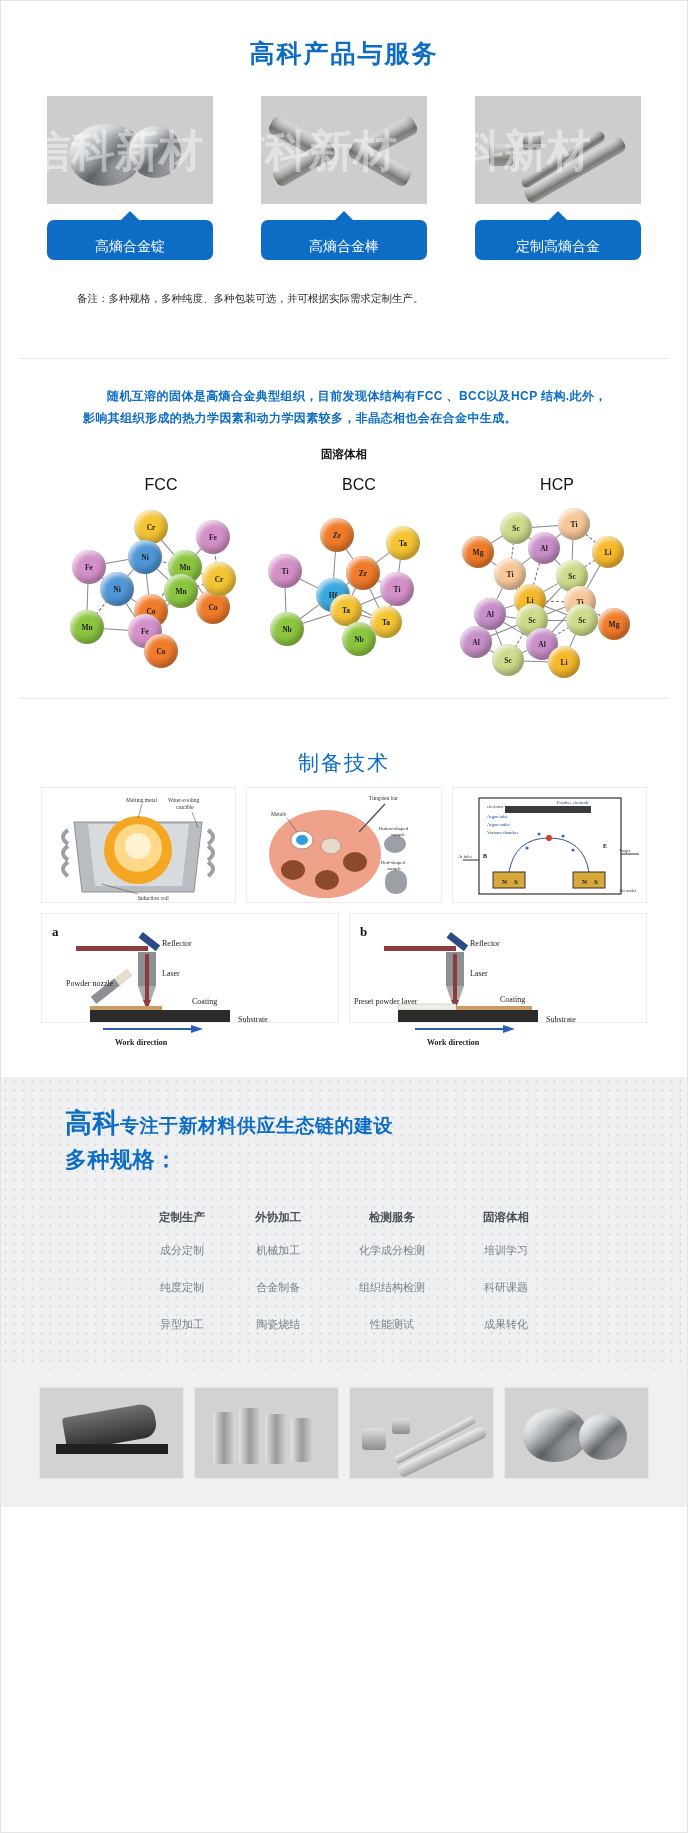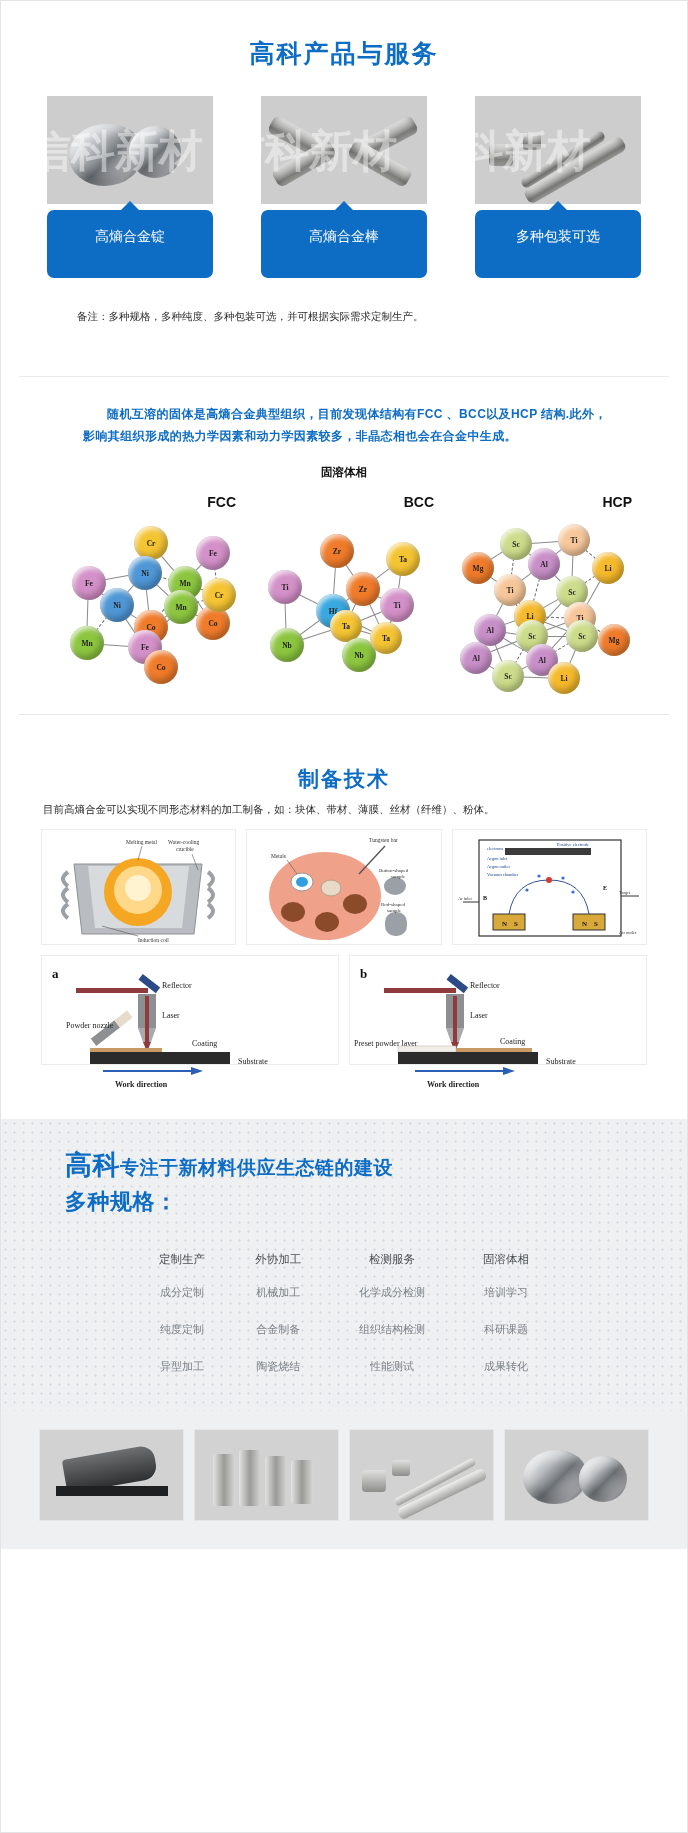--- a/index.html
+++ b/index.html
@@ -41,25 +41,25 @@
   .wm {
     position: absolute;
     font-size: 44px;
     color: rgba(255,255,255,0.45);
     font-weight: bold;
     left: -20px; top: 26px;
     white-space: nowrap;
     pointer-events: none;
   }
   .prod-label {
-    margin-top: 6px;
+    margin-top: 16px;
     background: #0d6cc4;
     color: #fff;
     border-radius: 7px;
-    height: 68px;
+    height: 40px;
     line-height: 52px;
     text-align: center;
     font-size: 14px;
     position: relative;
   }
   .prod-label::before {
     content: "";
     position: absolute;
     top: -9px; left: 50%;
     margin-left: -10px;
@@ -103,21 +103,21 @@
   }
   .sub-title {
     text-align: center;
     font-size: 11.5px;
     font-weight: bold;
     color: #111;
     margin-top: 18px;
   }
   .lat-row { display:flex; justify-content: space-around; margin-top: 14px; padding: 0 22px;}
   .lat-cell { width: 180px; text-align: center; }
-  .lat-name { font-size: 14px; font-weight: bold; color:#111; text-align:right; padding-left: 30px;}
+  .lat-name { font-size: 16px; font-weight: normal; color:#111; text-align:center; padding-left: 30px;}
   .lat-box { position: relative; width: 180px; height: 160px; margin-top: 8px; }
   .atom {
     position: absolute;
     border-radius: 50%;
     font-size: 7.5px;
     font-weight: bold;
     color: #222;
     text-align: center;
     font-family: "Liberation Serif", serif;
     box-shadow: inset -3px -4px 6px rgba(0,0,0,.28), inset 2px 3px 5px rgba(255,255,255,.75);
@@ -132,21 +132,21 @@
     z-index: 1;
   }
   .bond.dash { background: none; border-top: 1px dashed #6a6a6a; height:0; }
 
   
   .sec-prep { padding: 16px 24px 24px 24px; }
   .sec-title2 {
     text-align:center;
     color:#0d6cc4;
     font-size: 21px;
-    font-weight: bold;
+    font-weight: normal;
     letter-spacing: 2px;
     padding: 8px 0 10px;
   }
   .prep-desc { font-size: 10.5px; color:#2b2b2b; padding: 0 18px 12px 18px; }
   .prep-row1 { display:flex; gap:10px; padding: 0 16px; }
   .prep-img { background:#fff; border:1px solid #ececec; position:relative; overflow:hidden; }
   .prep-row2 { display:flex; gap:10px; padding: 10px 16px 0 16px; }
 
   
   .sec-service {
@@ -160,21 +160,21 @@
     background-image: radial-gradient(#d7dade 1.1px, transparent 1.2px);
     background-size: 9px 9px;
     opacity: .85;
   }
   .svc-head1 { position:relative; font-size: 19px; font-weight: bold; color:#0d6cc4; padding-left: 40px; letter-spacing:.5px;}
   .svc-head1 .hi { font-size: 27px; }
   .svc-head2 { position:relative; font-size: 22px; font-weight: bold; color:#0d6cc4; padding-left: 40px; margin-top: 4px; letter-spacing:.5px;}
   .svc-table { position:relative; margin: 28px auto 0 auto; width: 420px; }
   .svc-table table { width: 100%; border-collapse: collapse; }
   .svc-table th {
-    font-size: 11.5px; color:#4a4f55; font-weight:normal; padding: 7px 4px; text-align:center;
+    font-size: 11.5px; color:#4a4f55; font-weight:bold; padding: 7px 4px; text-align:center;
   }
   .svc-table td {
     font-size: 11px; color:#7b8187; padding: 11px 4px; text-align:center;
   }
 
   
   .sec-gallery { background:#eef0f2; padding: 18px 24px 28px 24px; }
   .gal-row { display:flex; gap:10px; justify-content:center; }
   .gal-cell {
     width: 145px; height: 92px; background:#d2d2d2; position:relative; overflow:hidden;
@@ -212,21 +212,21 @@
       </div>
 
       <div class="prod-card">
         <div class="prod-img">
           <div class="rod" style="width:24px;height:22px;left:14px;top:48px;border-radius:4px;"></div>
           <div class="rod" style="width:18px;height:16px;left:48px;top:38px;border-radius:3px;"></div>
           <div class="rod" style="width:96px;height:11px;left:40px;top:58px;transform:rotate(-32deg);"></div>
           <div class="rod" style="width:112px;height:16px;left:44px;top:66px;transform:rotate(-30deg);"></div>
           <span class="wm" style="left:-60px;">信科新材</span>
         </div>
-        <div class="prod-label">多种包装可选</div>
+        <div class="prod-label">定制高熵合金</div>
       </div>
 
     </div>
 
     <p class="note">备注：多种规格，多种纯度、多种包装可选，并可根据实际需求定制生产。</p>
   </section>
 
   <div class="divider"></div>
 
   <section class="sec-struct">
@@ -374,21 +374,20 @@
             <div class="atom" style="left: 96px; top: 144px; width: 32px; height: 32px; background: rgb(245, 185, 42);">Li</div>
           </div>
       </div>
     </div>
   </section>
 
   <div class="divider"></div>
 
   <section class="sec-prep">
     <h2 class="sec-title2">制备技术</h2>
-    <p class="prep-desc">目前高熵合金可以实现不同形态材料的加工制备，如：块体、带材、薄膜、丝材（纤维）、粉体。</p>
 
     <div class="prep-row1">
 
       <div class="prep-img" style="width:198px;height:116px;">
         <svg width="198" height="116" viewBox="0 0 198 116">
           <rect x="0" y="0" width="198" height="116" fill="#ffffff"></rect>
           <path d="M32 34 L40 104 L152 104 L160 34 Z" fill="#b9bdc2" stroke="#8c9196"></path>
           <path d="M46 36 L53 98 L140 98 L147 36 Z" fill="#d8dbdd"></path>
           <ellipse cx="96" cy="62" rx="34" ry="34" fill="#f5a623"></ellipse>
           <ellipse cx="96" cy="60" rx="24" ry="24" fill="#ffd88a"></ellipse>

